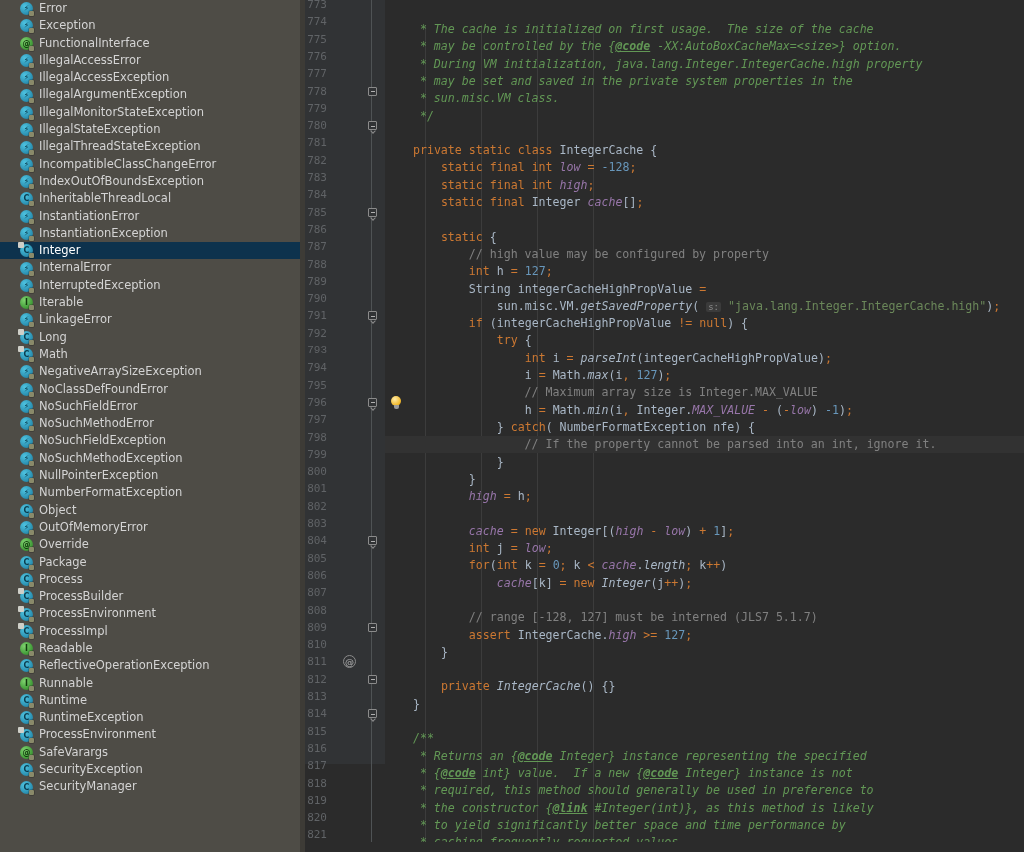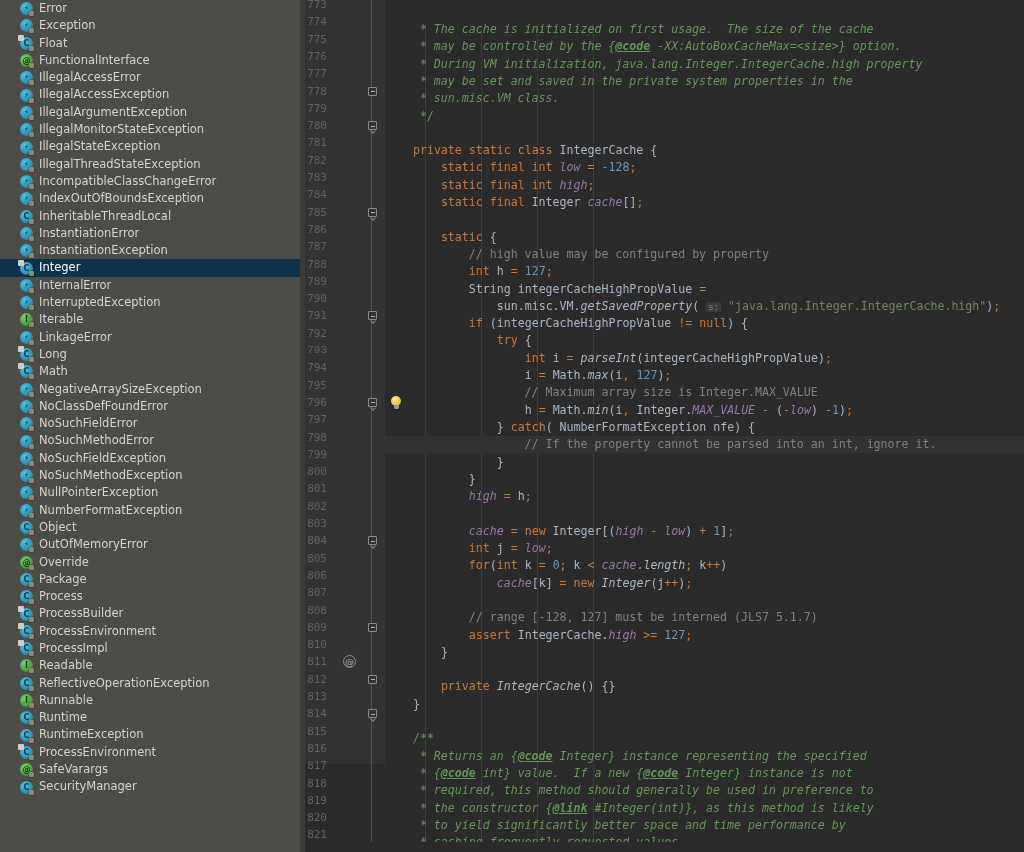--- a/index.html
+++ b/index.html
@@ -202,26 +202,20 @@
     <div id="tree-list">
         <div class="tree-row">
           <span class="tree-icon ic-exception"></span>
           <span>Error</span>
         </div>
         <div class="tree-row">
           <span class="tree-icon ic-exception"></span>
           <span>Exception</span>
         </div>
         <div class="tree-row">
-          <span class="tree-icon ic-final">
-            <i class="pin"></i>
-          </span>
-          <span>Float</span>
-        </div>
-        <div class="tree-row">
           <span class="tree-icon ic-annotation"></span>
           <span>FunctionalInterface</span>
         </div>
         <div class="tree-row">
           <span class="tree-icon ic-exception"></span>
           <span>IllegalAccessError</span>
         </div>
         <div class="tree-row">
           <span class="tree-icon ic-exception"></span>
           <span>IllegalAccessException</span>
@@ -388,20 +382,24 @@
         </div>
         <div class="tree-row">
           <span class="tree-icon ic-final">
             <i class="pin"></i>
           </span>
           <span>ProcessEnvironment</span>
         </div>
         <div class="tree-row">
           <span class="tree-icon ic-annotation"></span>
           <span>SafeVarargs</span>
+        </div>
+        <div class="tree-row">
+          <span class="tree-icon ic-class"></span>
+          <span>SecurityException</span>
         </div>
         <div class="tree-row">
           <span class="tree-icon ic-class"></span>
           <span>SecurityManager</span>
         </div>
       </div>
     <div id="sidebar-scroll"></div>
   </div>
   <div id="side-divider"></div>
 

